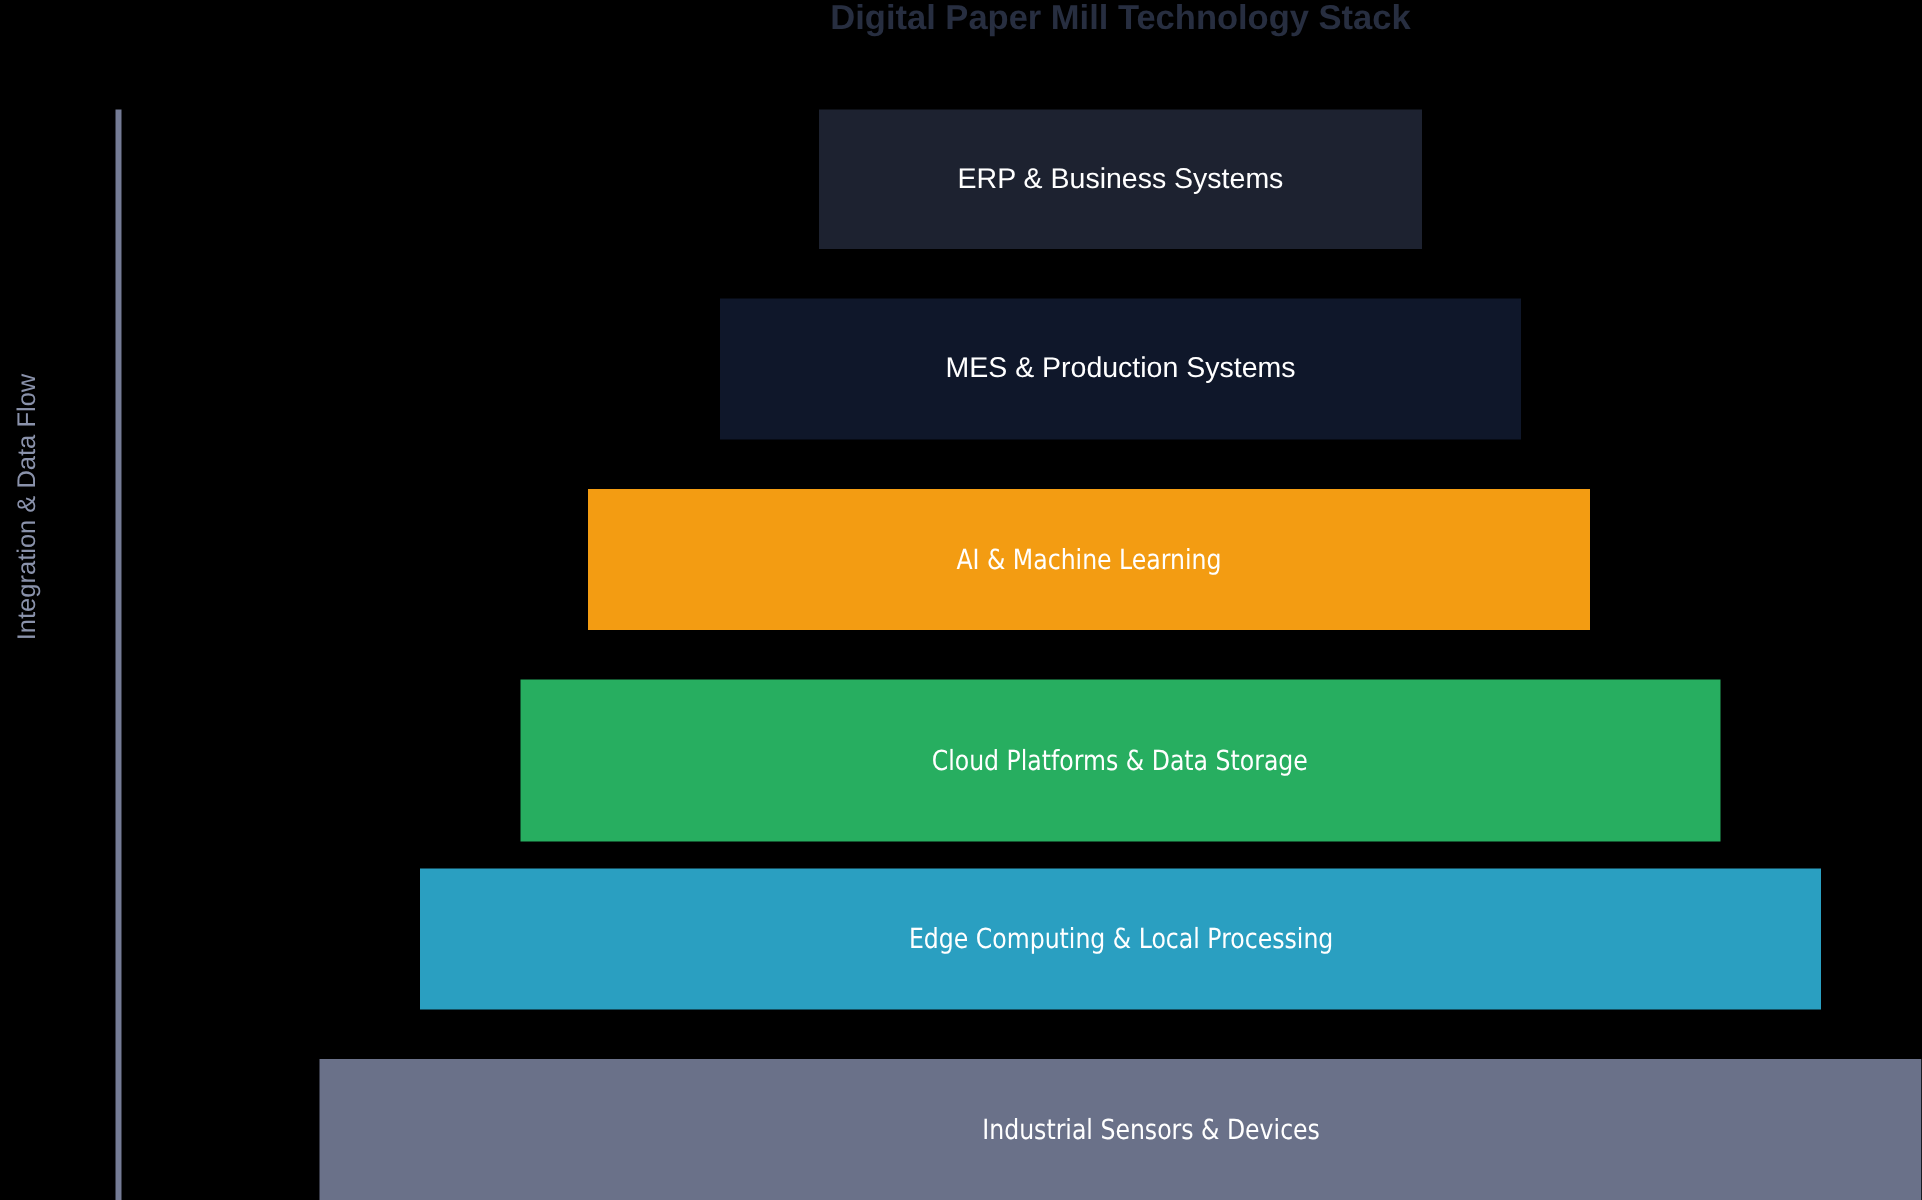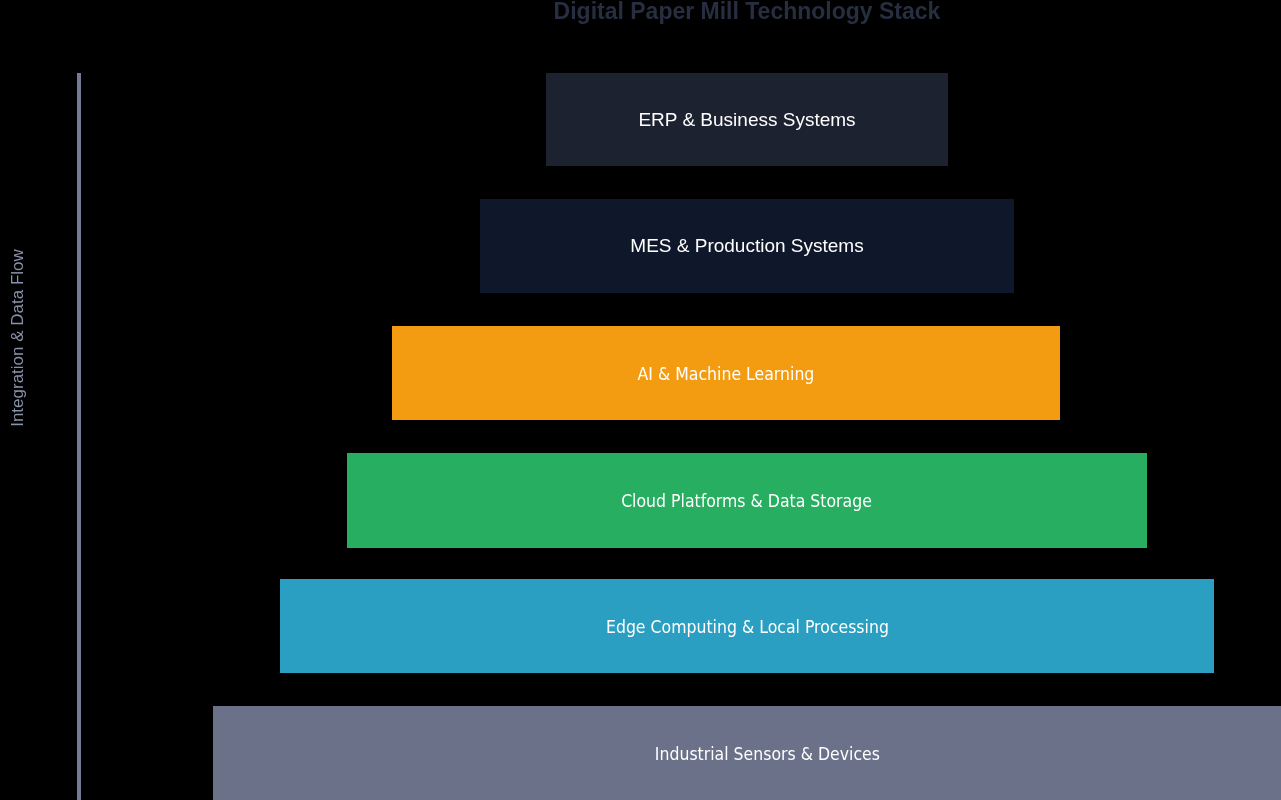--- a/index.html
+++ b/index.html
@@ -57,21 +57,21 @@
   }
   .layer > span { display: inline-block; }
   .layer.condensed > span {
     font-family: "DejaVu Sans", sans-serif;
     transform: scaleX(0.85);
     font-size: 18.5px;
   }
   .layer-1 { left: 546px; top: 73px;  width: 402px;  height: 93px; background: #1d2230; }
   .layer-2 { left: 480px; top: 199px; width: 534px;  height: 94px; background: #e74c3c; }
   .layer-3 { left: 392px; top: 326px; width: 668px;  height: 94px; background: #f39c12; }
-  .layer-4 { left: 347px; top: 453px; width: 800px;  height: 95px; background: #27ae60; }
+  .layer-4 { left: 347px; top: 453px; width: 800px;  height: 108px; background: #27ae60; }
   .layer-5 { left: 280px; top: 579px; width: 934px;  height: 94px; background: #2a9fc1; }
   .layer-6 { left: 213px; top: 706px; width: 1068px; height: 94px; background: #6a7189; }
 </style>
 </head>
 <body>
 
 <div id="canvas">
 
   <div class="chart-title" style="color: rgb(39, 46, 64);">Digital Paper Mill Technology Stack</div>
 

